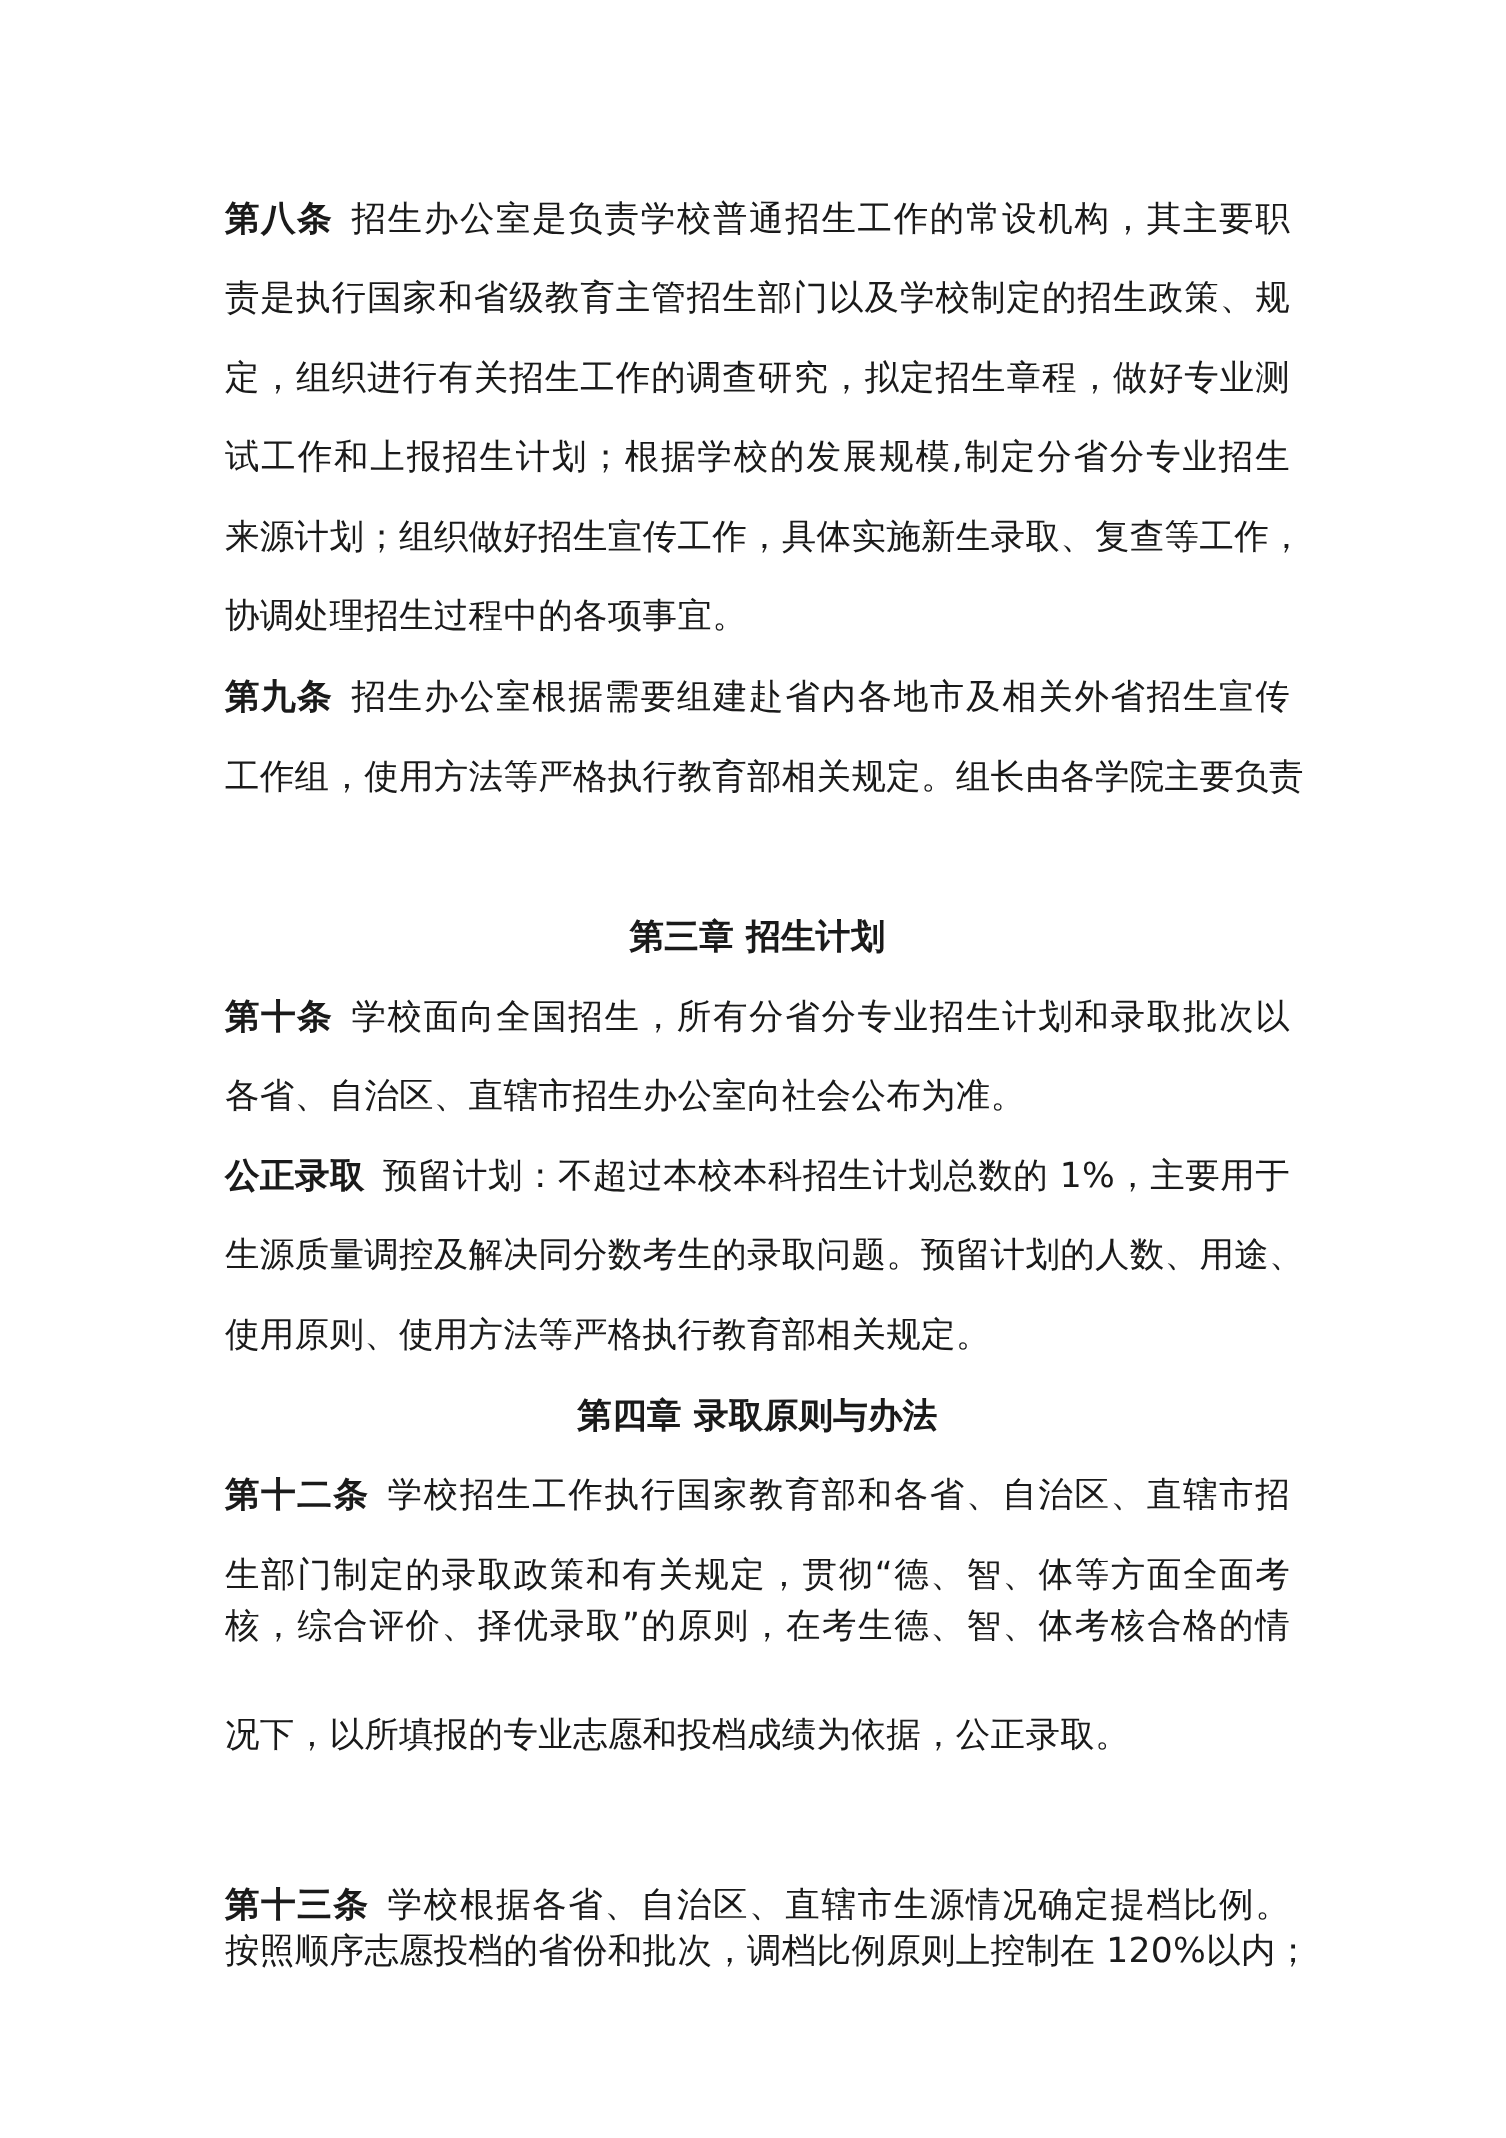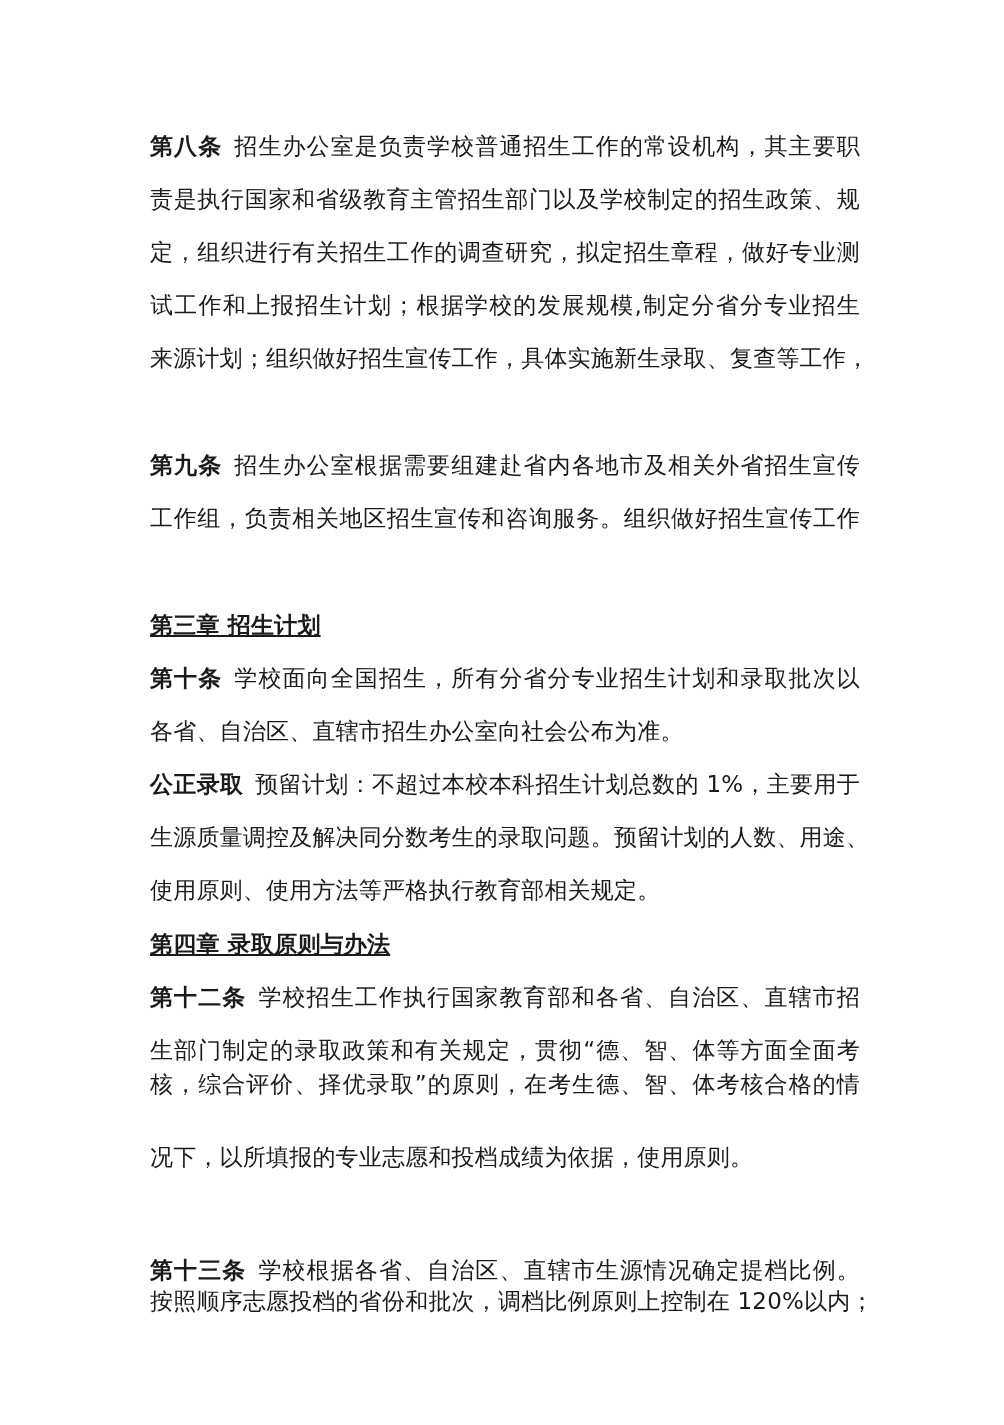--- a/index.html
+++ b/index.html
@@ -2,40 +2,41 @@
 <html><head>
   <meta charset="utf-8">
   <style>
     html, body { margin: 0; padding: 0; background: #ffffff; }
     body { width: 1004px; height: 1425px; position: relative; overflow: hidden;
            font-family: "DejaVu Sans", "Liberation Sans", sans-serif; color: #1a1a1a; }
     .page { position: absolute; left: 0; top: 0; width: 852px; height: 1425px; background: #fff; }
     .line { position: absolute; left: 150px; width: 710px; height: 53px; line-height: 53px;
             font-size: 23px; white-space: nowrap; letter-spacing: 0.2px; }
     .line.just { text-align-last: justify; text-align: justify; }
-    .line.center { text-align: left; left: 150px; width: 710px; font-weight: bold; text-decoration: underline; }
+    .line.center { text-align: center; left: 150px; width: 710px; font-weight: bold; }
     .art { font-weight: bold; margin-right: 12px; }
   </style>
 </head>
 <body>
 
 <div class="page">
 
   <div class="line just" style="top:120px">
     <span class="art">第八条</span><span>招生办公室是负责学校普通招生工作的常设机构，其主要职</span>
   </div>
   <div class="line just" style="top:173px">责是执行国家和省级教育主管招生部门以及学校制定的招生政策、规</div>
   <div class="line just" style="top:226px">定，组织进行有关招生工作的调查研究，拟定招生章程，做好专业测</div>
   <div class="line just" style="top:279px">试工作和上报招生计划；根据学校的发展规模,制定分省分专业招生</div>
   <div class="line just" style="top:332px">来源计划；组织做好招生宣传工作，具体实施新生录取、复查等工作，</div>
+  <div class="line" style="top:385px">协调处理招生过程中的各项事宜。</div>
 
   <div class="line just" style="top:439px">
     <span class="art">第九条</span><span>招生办公室根据需要组建赴省内各地市及相关外省招生宣传</span>
   </div>
-  <div class="line just" style="top:492px">工作组，负责相关地区招生宣传和咨询服务。组织做好招生宣传工作</div>
+  <div class="line just" style="top:492px">工作组，使用方法等严格执行教育部相关规定。组长由各学院主要负责</div>
 
   <div class="line center" style="top:599px">第三章  招生计划</div>
 
   <div class="line just" style="top:652px">
     <span class="art">第十条</span><span>学校面向全国招生，所有分省分专业招生计划和录取批次以</span>
   </div>
   <div class="line" style="top:705px">各省、自治区、直辖市招生办公室向社会公布为准。</div>
 
   <div class="line just" style="top:758px">
     <span class="art">公正录取</span><span>预留计划：不超过本校本科招生计划总数的 1%，主要用于</span>
@@ -43,20 +44,20 @@
   <div class="line just" style="top:811px">生源质量调控及解决同分数考生的录取问题。预留计划的人数、用途、</div>
   <div class="line center" style="top:918px">第四章  录取原则与办法</div>
 
   <div class="line" style="top:864px">使用原则、使用方法等严格执行教育部相关规定。</div>
 
   <div class="line just" style="top:971px">
     <span class="art">第十二条</span><span>学校招生工作执行国家教育部和各省、自治区、直辖市招</span>
   </div>
   <div class="line just" style="top:1024px">生部门制定的录取政策和有关规定，贯彻“德、智、体等方面全面考</div>
   <div class="line just" style="top:1058px">核，综合评价、择优录取”的原则，在考生德、智、体考核合格的情</div>
-  <div class="line" style="top:1131px">况下，以所填报的专业志愿和投档成绩为依据，使用原则。</div>
+  <div class="line" style="top:1131px">况下，以所填报的专业志愿和投档成绩为依据，公正录取。</div>
 
   <div class="line just" style="top:1244px">
     <span class="art">第十三条</span><span>学校根据各省、自治区、直辖市生源情况确定提档比例。</span>
   </div>
   <div class="line just" style="top:1275px">按照顺序志愿投档的省份和批次，调档比例原则上控制在 120%以内；</div>
 
 </div>
 
 </body></html>

